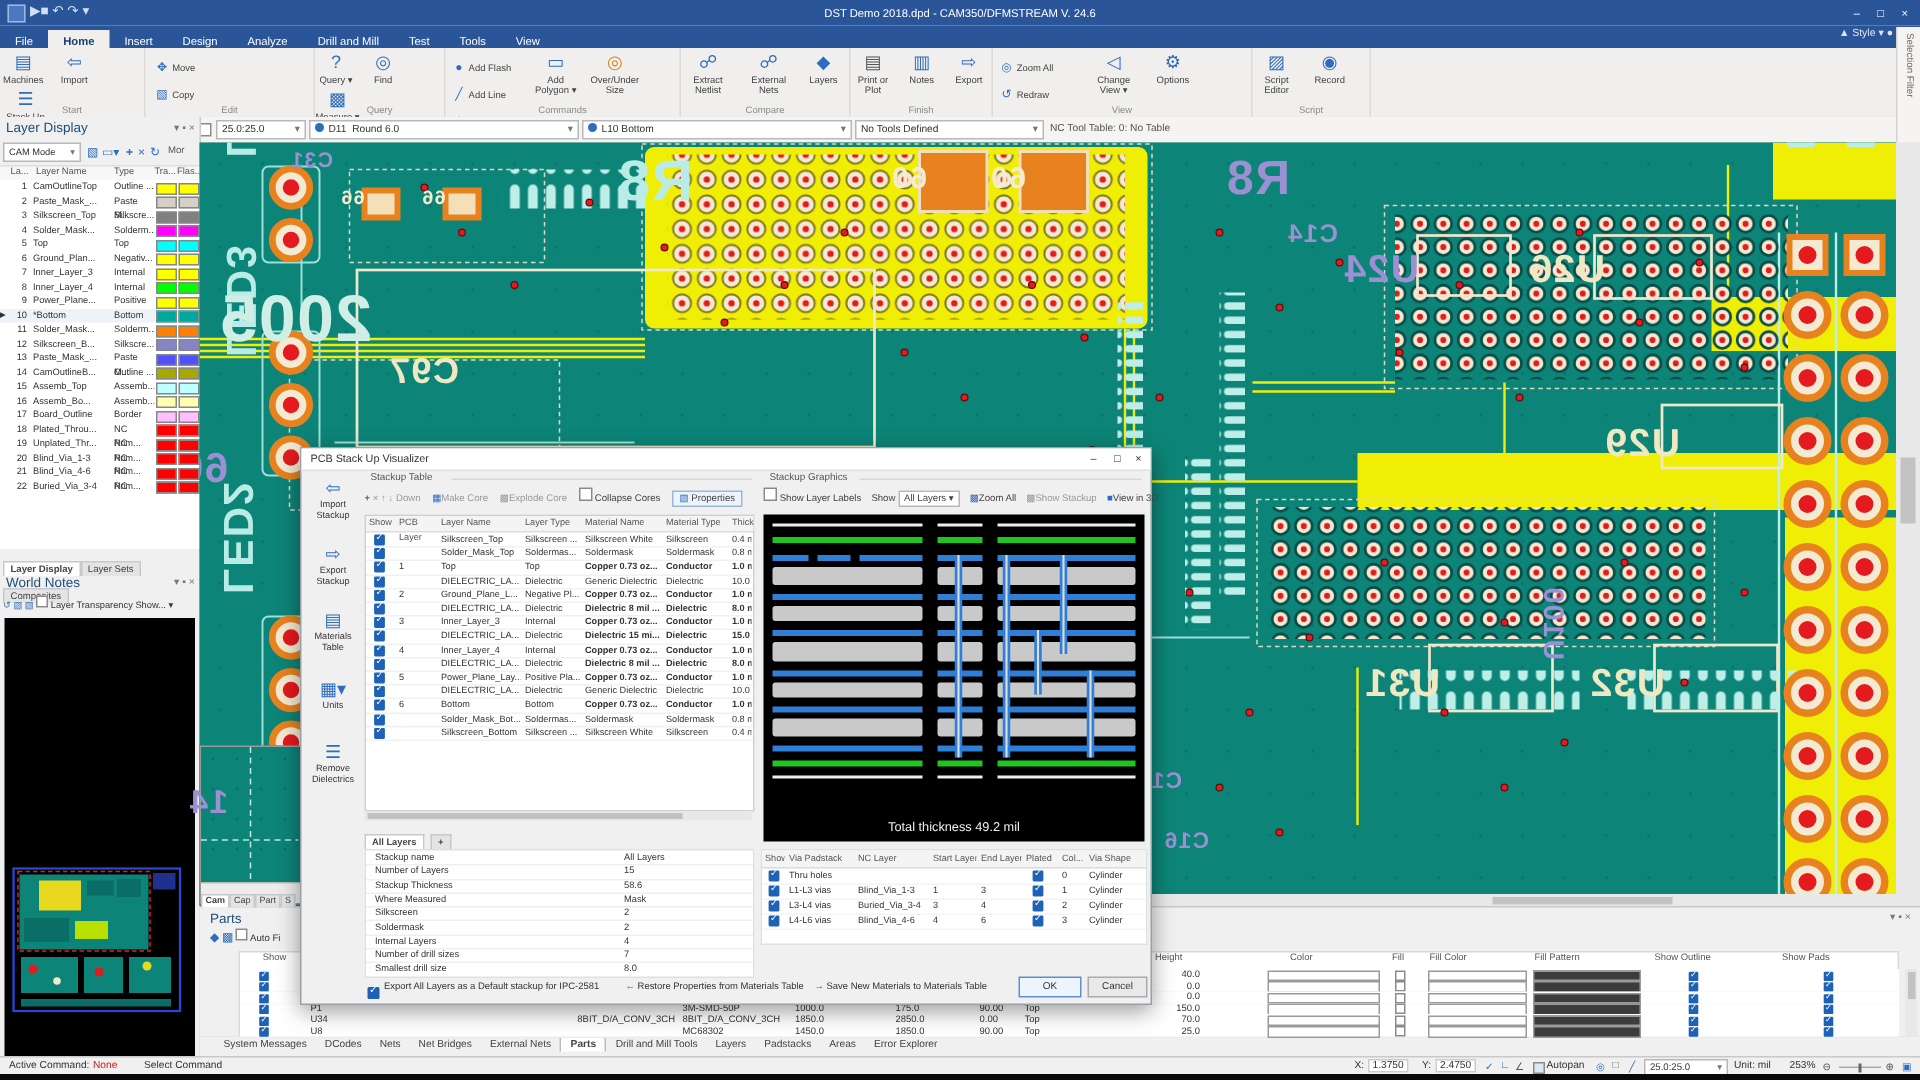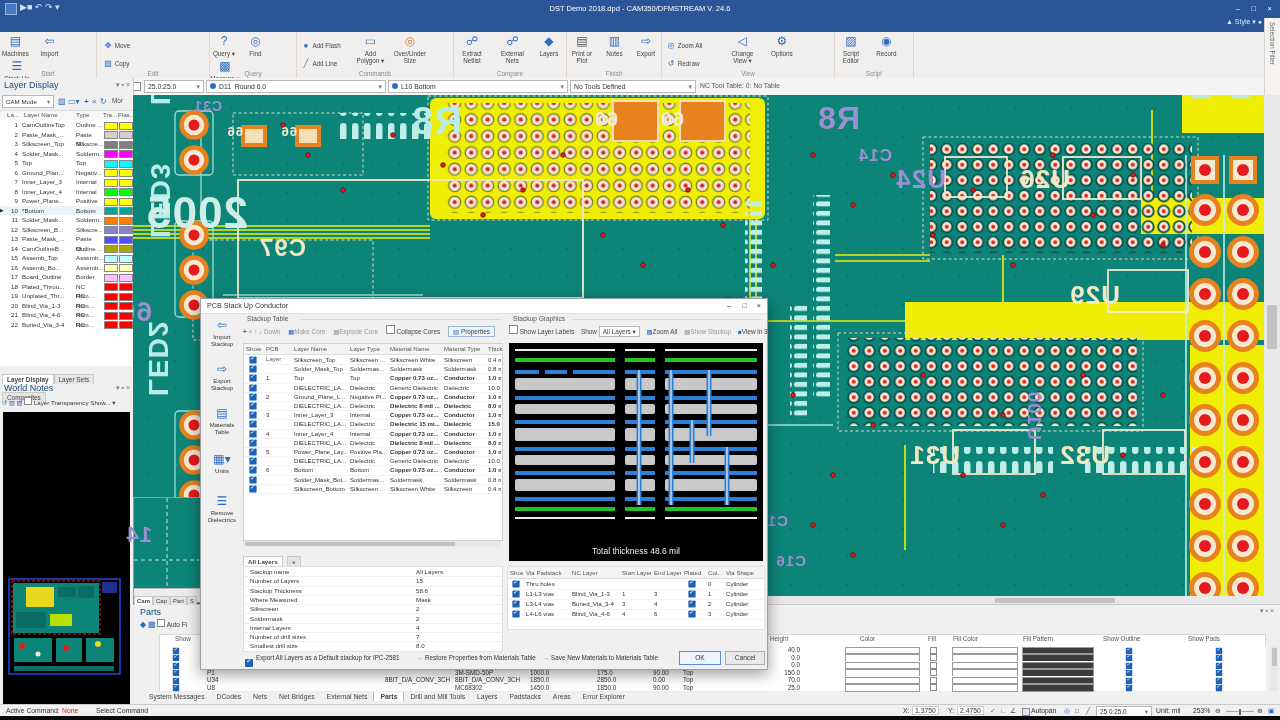--- a/index.html
+++ b/index.html
@@ -85,20 +85,21 @@
   <div class="abs" id="titlebar">
     <span class="abs" style="left:5px;top:3px;width:10px;height:10px;background:#4a79c4;border:1px solid #9db8e0;"></span>
     <span class="abs" style="left:20px;top:2px;color:#cfe0f5;font-size:9px;">▶■ ↶ ↷ ▾</span>
     <span class="abs tx" style="left:640px;top:4px;transform:translateX(-50%);">DST Demo 2018.dpd - CAM350/DFMSTREAM V. 24.6</span>
     <span class="abs" style="right:40px;top:4px;">–</span>
     <span class="abs" style="right:24px;top:4px;">□</span>
     <span class="abs" style="right:8px;top:4px;">×</span>
   </div>
 
   <div class="abs" id="tabsrow">
+    <span id="ribbon-tabs"><span class="rtab">File</span><span class="rtab active">Home</span><span class="rtab">Insert</span><span class="rtab">Design</span><span class="rtab">Analyze</span><span class="rtab">Drill and Mill</span><span class="rtab">Test</span><span class="rtab">Tools</span><span class="rtab">View</span></span>
     <span class="abs tx" style="right:18px;top:1px;color:#dbe6f5;font-size:7px;">▲ <span>Style</span> ▾ ●</span>
   </div>
 
   <div class="abs" id="ribbon">
     <div class="rgroup" style="width:96px;">
       <span class="rbtn" style="width:31px;"><span class="ric">▤</span><span>Machines</span></span>
       <span class="rbtn" style="width:28px;"><span class="ric">⇦</span><span>Import</span></span>
       <span class="rbtn" style="width:34px;"><span class="ric">☰</span><span>Stack Up Visualizer</span></span>
       <span class="rg-label">Start</span>
     </div>
@@ -850,21 +851,21 @@
     <span class="abs" style="left:1226px;top:6px;width:28px;height:1px;background:#aaa;">
         <span class="abs" style="left:13px;top:-2.5px;width:1.5px;height:6px;background:#666;"></span>
       </span>
     <span class="abs tx" style="left:1257px;top:2px;color:#555;">⊕</span>
     <span class="abs tx blue" style="left:1268px;top:2px;">▣</span>
   </div>
   <div class="abs" id="blackbar"></div>
 
   <div class="abs" id="dialog">
     <div id="dlg-title">
-      <span style="margin-left:6px;">PCB Stack Up Conductor</span>
+      <span style="margin-left:6px;">PCB Stack Up Visualizer</span>
       <span class="abs" style="right:36px;top:0;">–</span>
       <span class="abs" style="right:20px;top:0;">□</span>
       <span class="abs" style="right:6px;top:0;">×</span>
     </div>
     
     <div class="dlg-btn-col" style="top:20px;"><span class="ric">⇦</span><span>Import Stackup</span></div>
     <div class="dlg-btn-col" style="top:64px;"><span class="ric">⇨</span><span>Export Stackup</span></div>
     <div class="dlg-btn-col" style="top:108px;"><span class="ric">▤</span><span>Materials Table</span></div>
     <div class="dlg-btn-col" style="top:154px;"><span class="ric">▦▾</span><span>Units</span></div>
     <div class="dlg-btn-col" style="top:196px;"><span class="ric">☰</span><span>Remove Dielectrics</span></div>
@@ -1150,21 +1151,21 @@
           <rect x="129.3" y="27" width="1.4" height="135" fill="#ddd"></rect>
           <rect x="159.5" y="27" width="5" height="135" fill="#2f7fd6"></rect>
           <rect x="161.3" y="27" width="1.4" height="135" fill="#ddd"></rect>
           <rect x="197.5" y="27" width="5" height="66" fill="#2f7fd6"></rect>
           <rect x="199.3" y="27" width="1.4" height="66" fill="#ddd"></rect>
           <rect x="180.5" y="77" width="5" height="43" fill="#2f7fd6"></rect>
           <rect x="182.3" y="77" width="1.4" height="43" fill="#ddd"></rect>
           <rect x="215.5" y="104" width="5" height="58" fill="#2f7fd6"></rect>
           <rect x="217.3" y="104" width="1.4" height="58" fill="#ddd"></rect>
         </svg>
-      <div class="abs tx" style="left:0;bottom:5px;width:100%;text-align:center;color:#eee;font-size:8.5px;">Total thickness 48.6 mil</div>
+      <div class="abs tx" style="left:0;bottom:5px;width:100%;text-align:center;color:#eee;font-size:8.5px;">Total thickness 49.2 mil</div>
     </div>
     
     <div class="abs" style="left:306px;top:267px;width:256px;height:62px;background:#fff;border:1px solid #e0e0e0;">
       <div id="via-head" style="position:relative;height:11px;border-bottom:1px solid #ddd;background:#f4f4f4;">
           <div class="via-cell" style="left: 2px; width: 13px; color: rgb(85, 85, 85); line-height: 11px;">Show</div>
           <div class="via-cell" style="left: 18px; width: 43px; color: rgb(85, 85, 85); line-height: 11px;">Via Padstack</div>
           <div class="via-cell" style="left: 64px; width: 47px; color: rgb(85, 85, 85); line-height: 11px;">NC Layer</div>
           <div class="via-cell" style="left: 114px; width: 29px; color: rgb(85, 85, 85); line-height: 11px;">Start Layer</div>
           <div class="via-cell" style="left: 146px; width: 27px; color: rgb(85, 85, 85); line-height: 11px;">End Layer</div>
           <div class="via-cell" style="left: 176px; width: 21px; color: rgb(85, 85, 85); line-height: 11px;">Plated</div>

